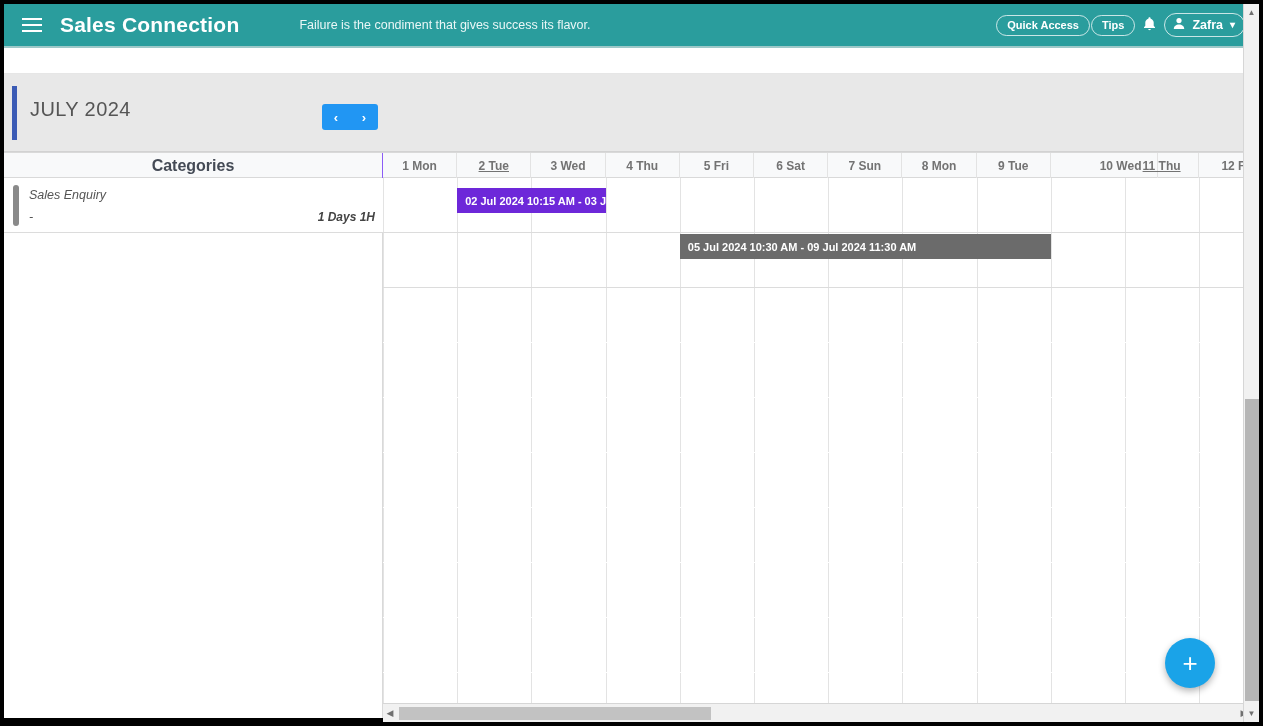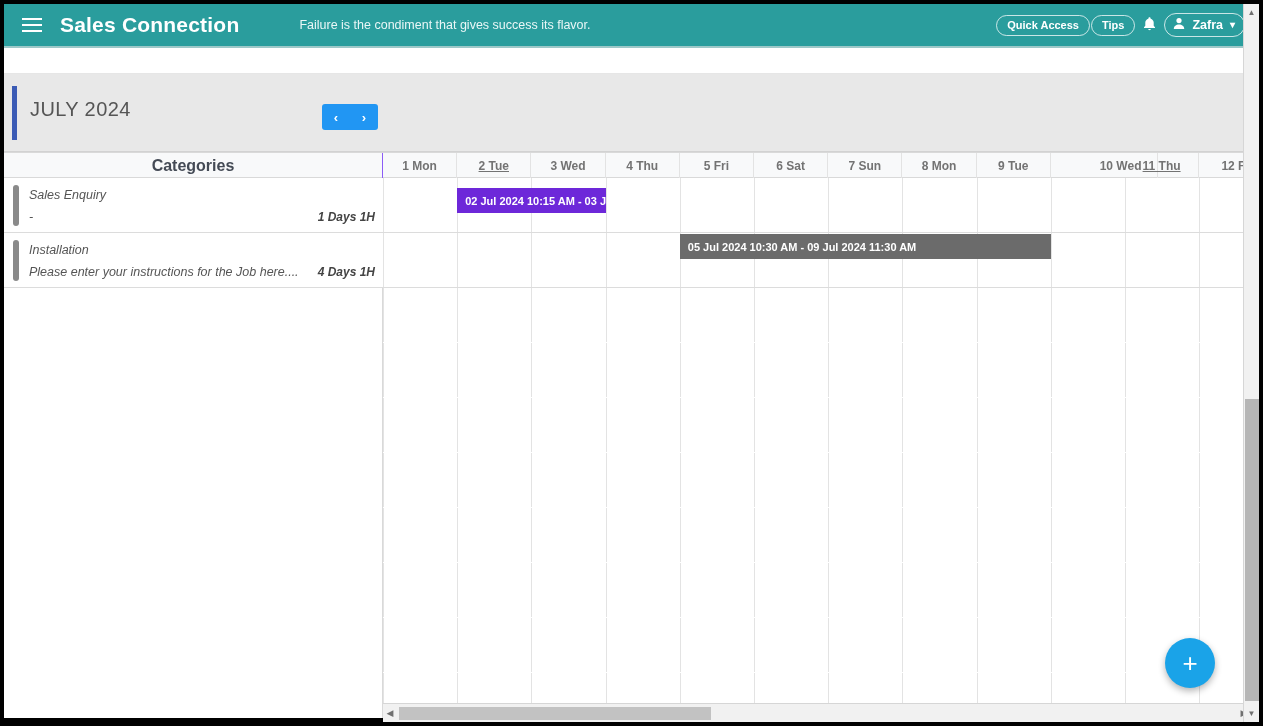--- a/index.html
+++ b/index.html
@@ -525,26 +525,20 @@
         <div class="day-head" style="left: 1195.2px; width: 74.2px;">12 Fr</div>
       </div>
 
     <div id="cat-panel">
 
     <div class="cat-row" style="height: 55px;">
           <div class="cat-bar" style="height: 41px;"></div>
           <div class="cat-name">Sales Enquiry</div>
           <div class="cat-desc">-</div>
           <div class="cat-dur">1 Days 1H</div>
-        </div>
-        <div class="cat-row" style="height: 55px;">
-          <div class="cat-bar" style="height: 41px;"></div>
-          <div class="cat-name">Installation</div>
-          <div class="cat-desc">Please enter your instructions for the Job here....</div>
-          <div class="cat-dur">4 Days 1H</div>
         </div>
       </div>
 
     <div id="grid">
 
     <div class="vline" style="left: 0px;"></div>
         <div class="vline" style="left: 74.2px;"></div>
         <div class="vline" style="left: 148.4px;"></div>
         <div class="vline" style="left: 222.6px;"></div>
         <div class="vline" style="left: 296.8px;"></div>

